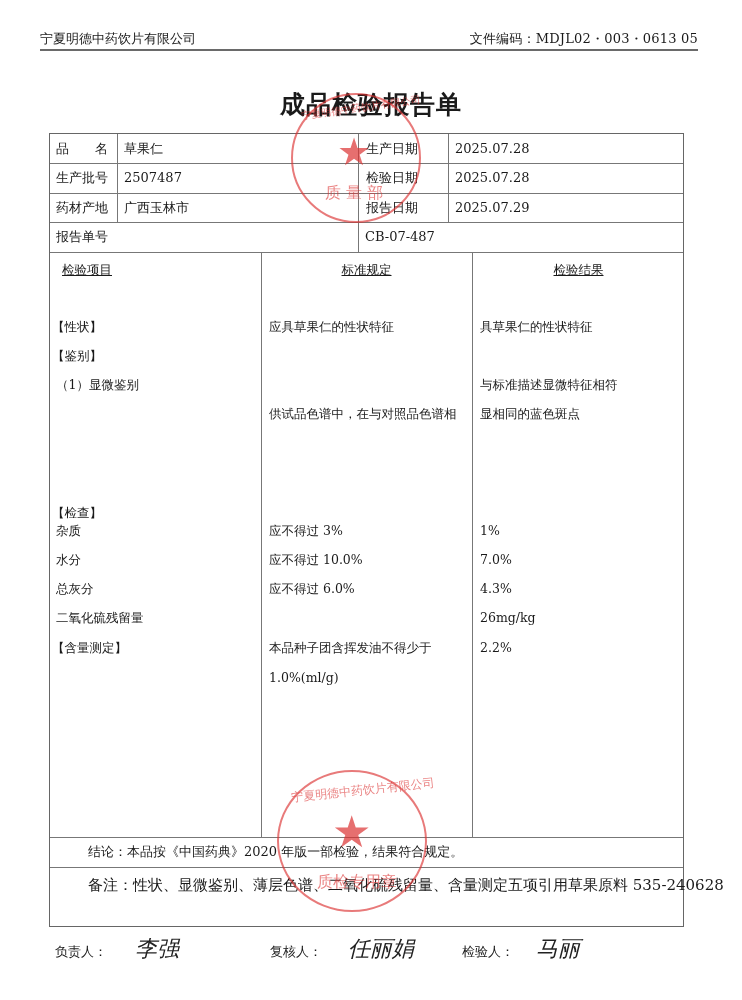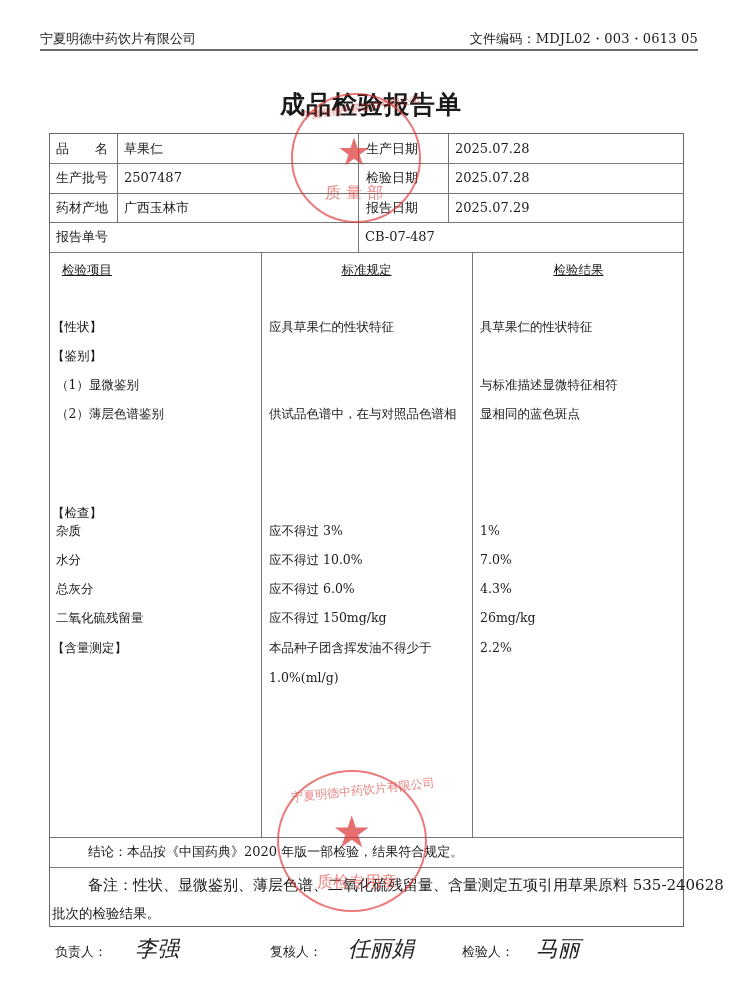--- a/index.html
+++ b/index.html
@@ -72,52 +72,49 @@
 
   <div class="cell-s" style="left:2px; top:178px">【性状】</div>
   <div class="cell-s" style="left:219px; top:178px">应具草果仁的性状特征</div>
   <div class="cell-s" style="left:430px; top:178px">具草果仁的性状特征</div>
 
   <div class="cell-s" style="left:2px; top:207px">【鉴别】</div>
 
   <div class="cell-s" style="left:6px; top:236px">（1）显微鉴别</div>
   <div class="cell-s" style="left:430px; top:236px">与标准描述显微特征相符</div>
 
-  <div class="cell-s" style="left:6px; top:265px">（2）薄层色谱鉴别</div>
   <div class="cell-s" style="left:219px; top:265px">供试品色谱中，在与对照品色谱相</div>
   <div class="cell-s" style="left:430px; top:265px">显相同的蓝色斑点</div>
 
 
   <div class="cell-s" style="left:2px; top:364px">【检查】</div>
 
   <div class="cell-s" style="left:6px; top:382px">杂质</div>
   <div class="cell-s" style="left:219px; top:382px">应不得过 3%</div>
   <div class="cell-s" style="left:430px; top:382px">1%</div>
 
   <div class="cell-s" style="left:6px; top:411px">水分</div>
   <div class="cell-s" style="left:219px; top:411px">应不得过 10.0%</div>
   <div class="cell-s" style="left:430px; top:411px">7.0%</div>
 
   <div class="cell-s" style="left:6px; top:440px">总灰分</div>
   <div class="cell-s" style="left:219px; top:440px">应不得过 6.0%</div>
   <div class="cell-s" style="left:430px; top:440px">4.3%</div>
 
   <div class="cell-s" style="left:6px; top:469px">二氧化硫残留量</div>
-  <div class="cell-s" style="left:219px; top:469px">应不得过 150mg/kg</div>
   <div class="cell-s" style="left:430px; top:469px">26mg/kg</div>
 
   <div class="cell-s" style="left:2px; top:499px">【含量测定】</div>
   <div class="cell-s" style="left:219px; top:499px">本品种子团含挥发油不得少于</div>
   <div class="cell-s" style="left:430px; top:499px">2.2%</div>
 
   <div class="cell-s" style="left:219px; top:529px">1.0%(ml/g)</div>
 
   <div class="cell" style="left:38px; top:703px; font-size:13px">结论：本品按《中国药典》2020 年版一部检验，结果符合规定。</div>
   <div class="cell" style="left:38px; top:736px; font-size:15px">备注：性状、显微鉴别、薄层色谱、二氧化硫残留量、含量测定五项引用草果原料 535-240628</div>
-  <div class="cell" style="left:2px; top:764px; font-size:13.5px">批次的检验结果。</div>
 </div>
 
 <div class="stamp" style="left:291px; top:93px; width:130px; height:130px;">
   <div class="stamp-star" style="left:44px; top:38px">★</div>
   <div class="stamp-txt" style="left:8px; top:6px; font-size:10px; transform:rotate(-8deg)">宁夏明德中药饮片有限公司</div>
   <div class="stamp-txt" style="left:32px; top:88px; font-size:16px">质 量 部</div>
 </div>
 
 <div class="stamp" style="left:277px; top:770px; width:150px; height:142px;">
   <div class="stamp-star" style="left:53px; top:38px; font-size:44px">★</div>

